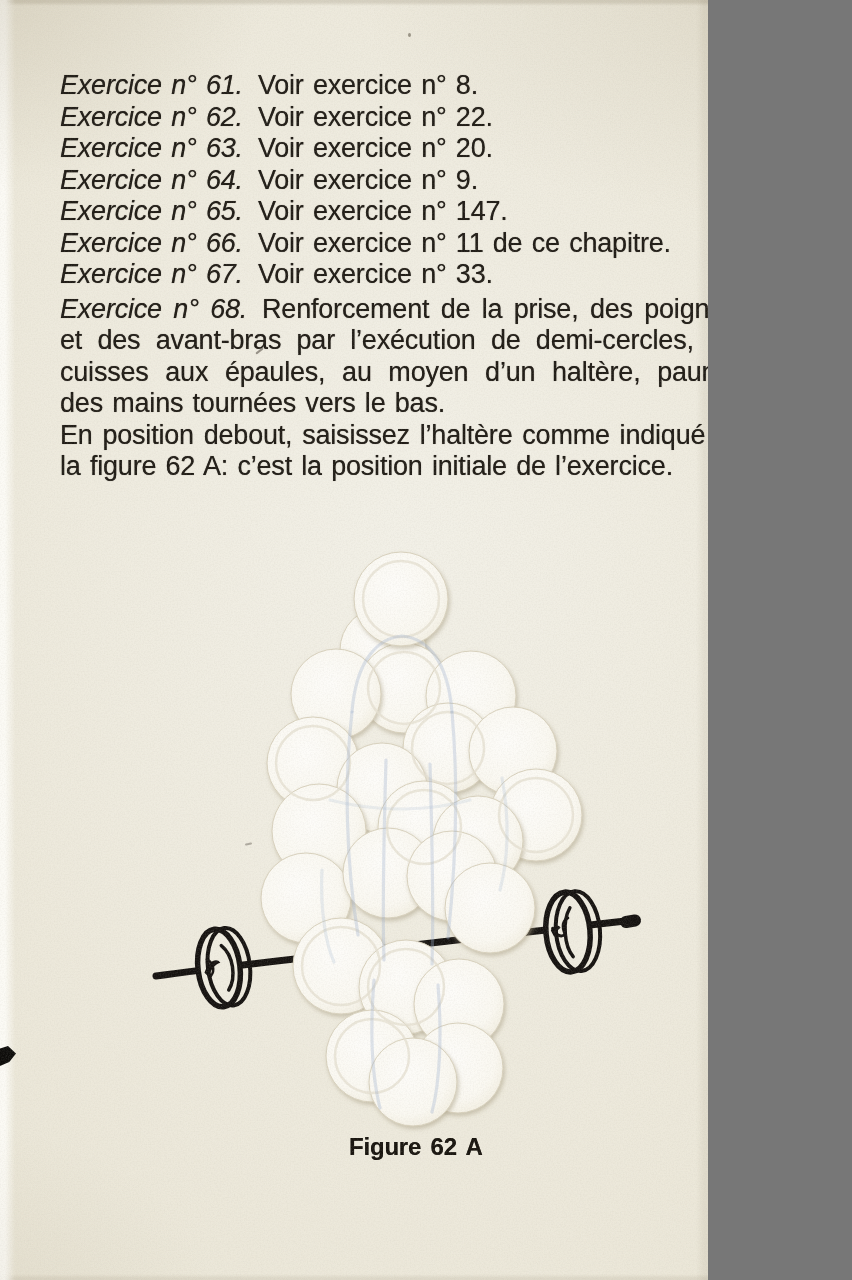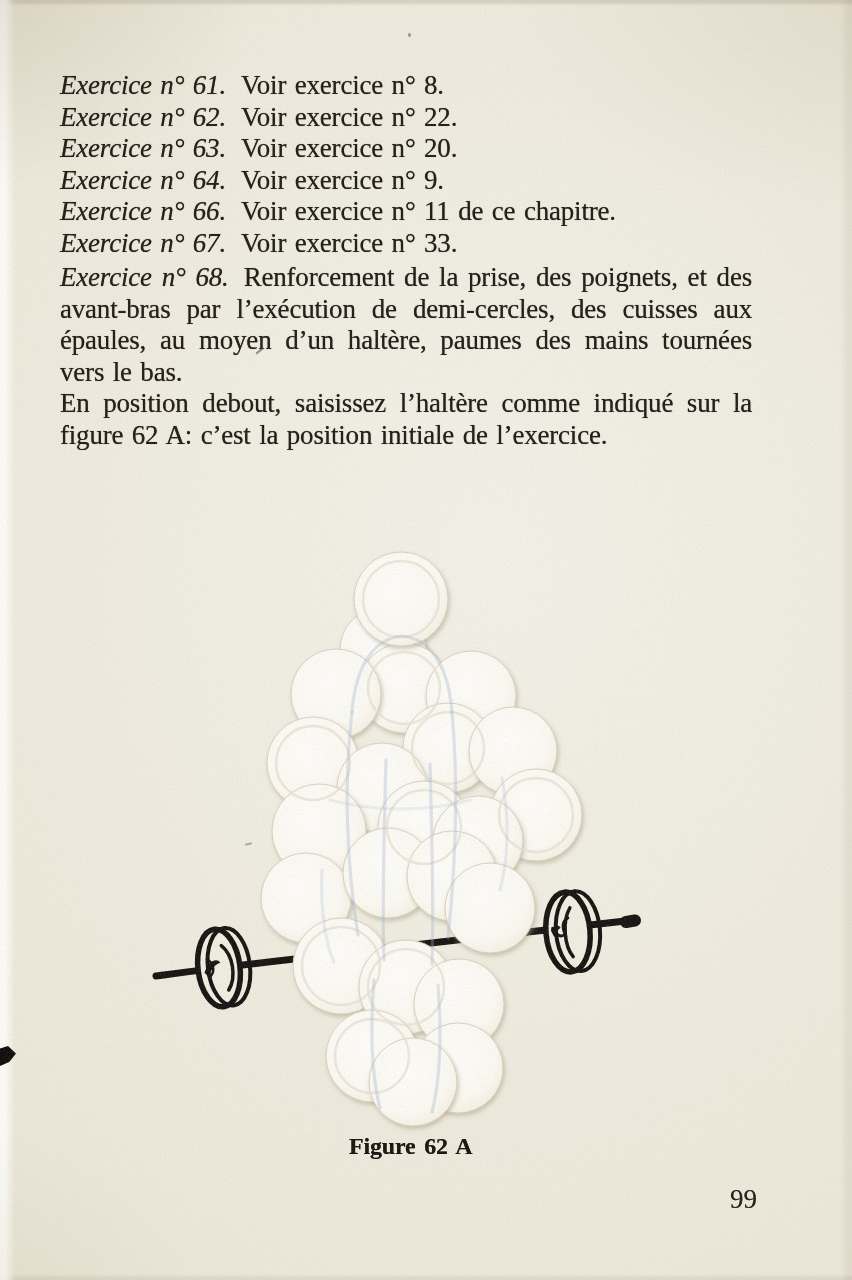--- a/index.html
+++ b/index.html
@@ -1,18 +1,18 @@
 <!DOCTYPE html>
 <html><head>
 <meta charset="utf-8">
 <style>
   html,body{margin:0;padding:0;background:#777;}
   .page{
-    position:relative;width:852px;height:1280px;overflow:hidden;
-    font-family:Liberation Serif, serif;
+    position:relative;width:708px;height:1280px;overflow:hidden;
+    font-family:Liberation Sans, sans-serif;
     background:
       radial-gradient(430px 330px at -4% -3%, rgba(143,129,97,.22), transparent 70%),
       radial-gradient(520px 300px at 104% 0%, rgba(143,129,97,.12), transparent 72%),
       radial-gradient(380px 300px at -6% 104%, rgba(143,129,97,.10), transparent 70%),
       linear-gradient(90deg, rgba(252,251,246,.95) 0 5px, rgba(252,251,246,0) 15px),
       linear-gradient(180deg, rgba(118,106,80,.20) 0 2px, rgba(118,106,80,0) 6px),
       linear-gradient(0deg,  rgba(118,106,80,.12) 0 2px, rgba(118,106,80,0) 6px),
       linear-gradient(270deg, rgba(126,114,88,.10) 0 4px, rgba(126,114,88,0) 12px),
       radial-gradient(120% 95% at 58% 44%, #f2f0e7 0%, #ece8da 55%, #e7e2d1 100%);
   }
@@ -64,20 +64,21 @@
 </head>
 <body>
 
 <div class="page">
 
   <div class="textcol">
     <div class="ex-line"><span class="ex-label">Exercice n° 61.</span><span class="ex-text">Voir exercice n° 8.</span></div>
     <div class="ex-line"><span class="ex-label">Exercice n° 62.</span><span class="ex-text">Voir exercice n° 22.</span></div>
     <div class="ex-line"><span class="ex-label">Exercice n° 63.</span><span class="ex-text">Voir exercice n° 20.</span></div>
     <div class="ex-line"><span class="ex-label">Exercice n° 64.</span><span class="ex-text">Voir exercice n° 9.</span></div>
+    <div class="ex-line"><span class="ex-label">Exercice n° 65.</span><span class="ex-text">Voir exercice n° 147.</span></div>
     <div class="ex-line"><span class="ex-label">Exercice n° 66.</span><span class="ex-text">Voir exercice n° 11 de ce chapitre.</span></div>
     <div class="ex-line"><span class="ex-label">Exercice n° 67.</span><span class="ex-text">Voir exercice n° 33.</span></div>
 
     <p class="para first"><span class="lead">Exercice n° 68.</span><span>Renforcement de la prise, des poignets, et des avant-bras par l’exécution de demi-cercles, des cuisses aux épaules, au moyen d’un haltère, paumes des mains tournées vers le bas.</span></p>
     <p class="para"><span>En position debout, saisissez l’haltère comme indiqué sur la figure 62 A: c’est la position initiale de l’exercice.</span></p>
   </div>
 
   <svg class="figure-svg" width="852" height="1280" viewBox="0 0 852 1280" aria-hidden="true">
     <defs>
       <radialGradient id="discFill" cx="42%" cy="38%" r="68%">

